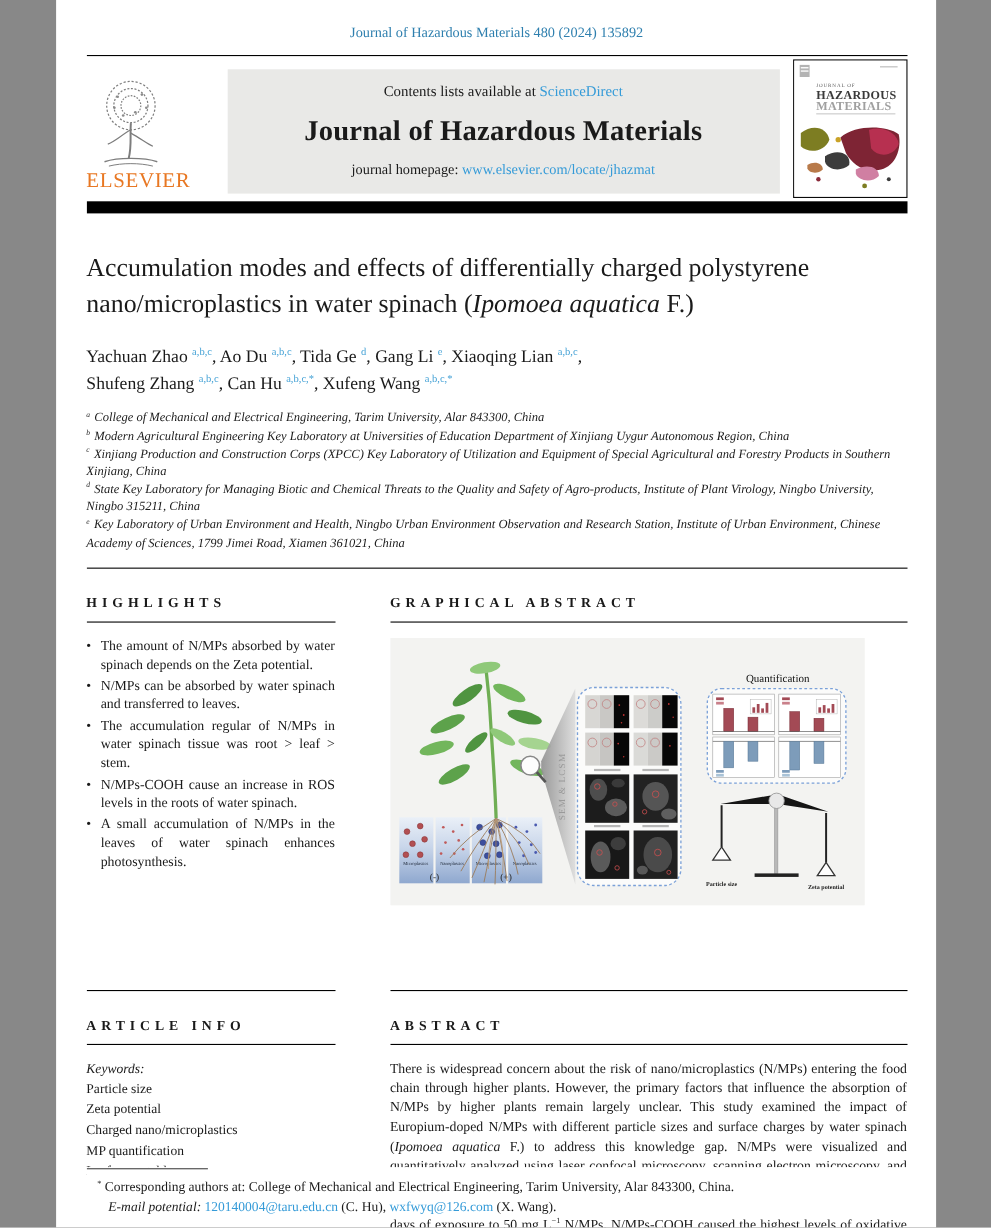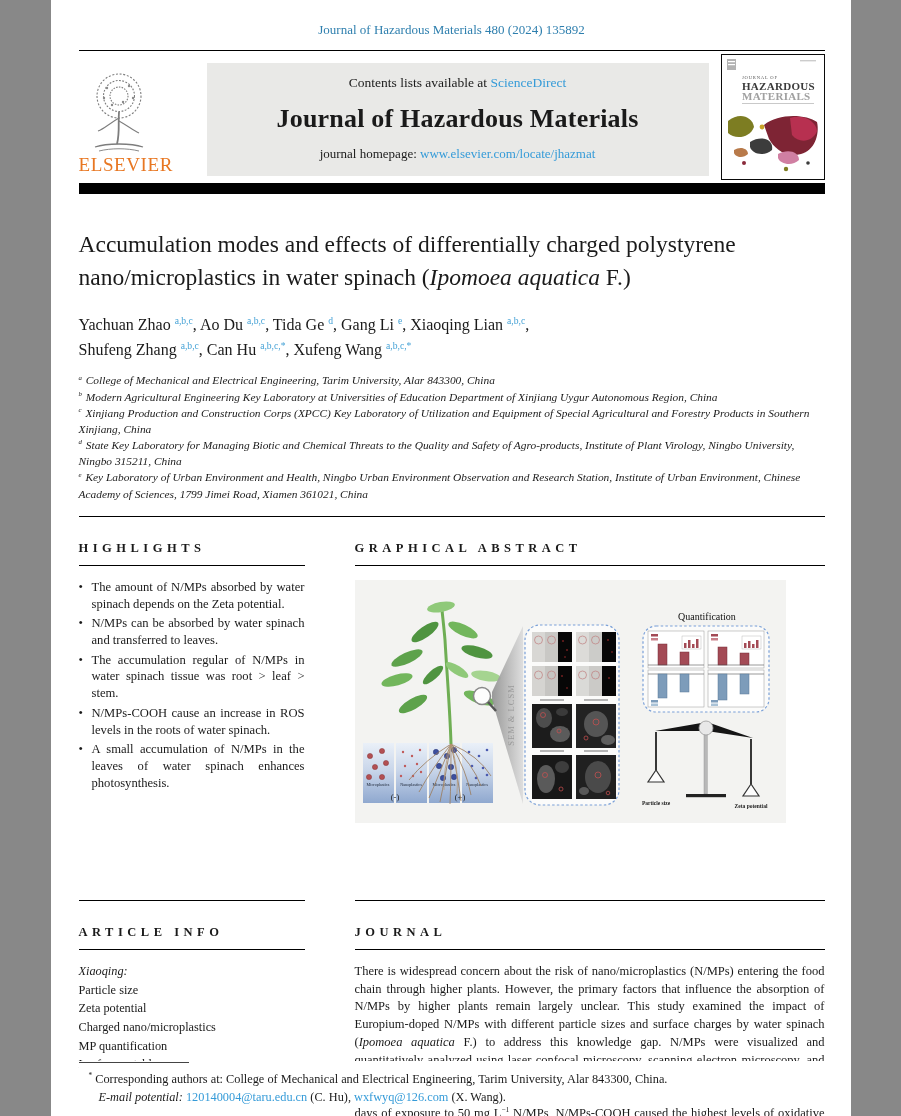--- a/index.html
+++ b/index.html
@@ -409,31 +409,31 @@
           </svg>
         </div>
       </div>
     </div>
 
     <div class="cols cols-2">
       <div class="col-left ruled">
         <div class="sec-head">ARTICLE INFO</div>
         <div class="sec-rule"></div>
         <div class="kw-block">
-          <div class="kw-label">Xiaoqing:</div>
+          <div class="kw-label">Keywords:</div>
           <div>Particle size</div>
           <div>Zeta potential</div>
           <div>Charged nano/microplastics</div>
           <div>MP quantification</div>
           <div>Leafy vegetables</div>
         </div>
       </div>
       <div class="col-gap"></div>
       <div class="col-right ruled">
-        <div class="sec-head">JOURNAL</div>
+        <div class="sec-head">ABSTRACT</div>
         <div class="sec-rule"></div>
         <p class="abstract"><span>There is widespread concern about the risk of nano/microplastics (N/MPs) entering the food chain through higher plants. However, the primary factors that influence the absorption of N/MPs by higher plants remain largely unclear. This study examined the impact of Europium-doped N/MPs with different particle sizes and surface charges by water spinach (</span><i>Ipomoea aquatica</i><span> F.) to address this knowledge gap. N/MPs were visualized and quantitatively analyzed using laser confocal microscopy, scanning electron microscopy, and inductively coupled plasma-mass spectrometry. N/MPs with different surface charges were absorbed by the roots, with the apoplastic pathway as the major route of transport. After 28 days of exposure to 50 mg L</span><sup>−1</sup><span> N/MPs, N/MPs-COOH caused the highest levels of oxidative stress and damage to the roots. The plants accumulated NPs-COOH the most (average 1640.16 mg L</span><sup>−1</sup><span>), while they accumulated NPs-NH</span><sub>2</sub><span> the least (average 253.70 mg L</span><sup>−1</sup><span>). Particle</span></p>
       </div>
     </div>
 
   </div>
 
   <div class="footnote-block">
     <div class="foot-rule"></div>
     <div class="footnote">

